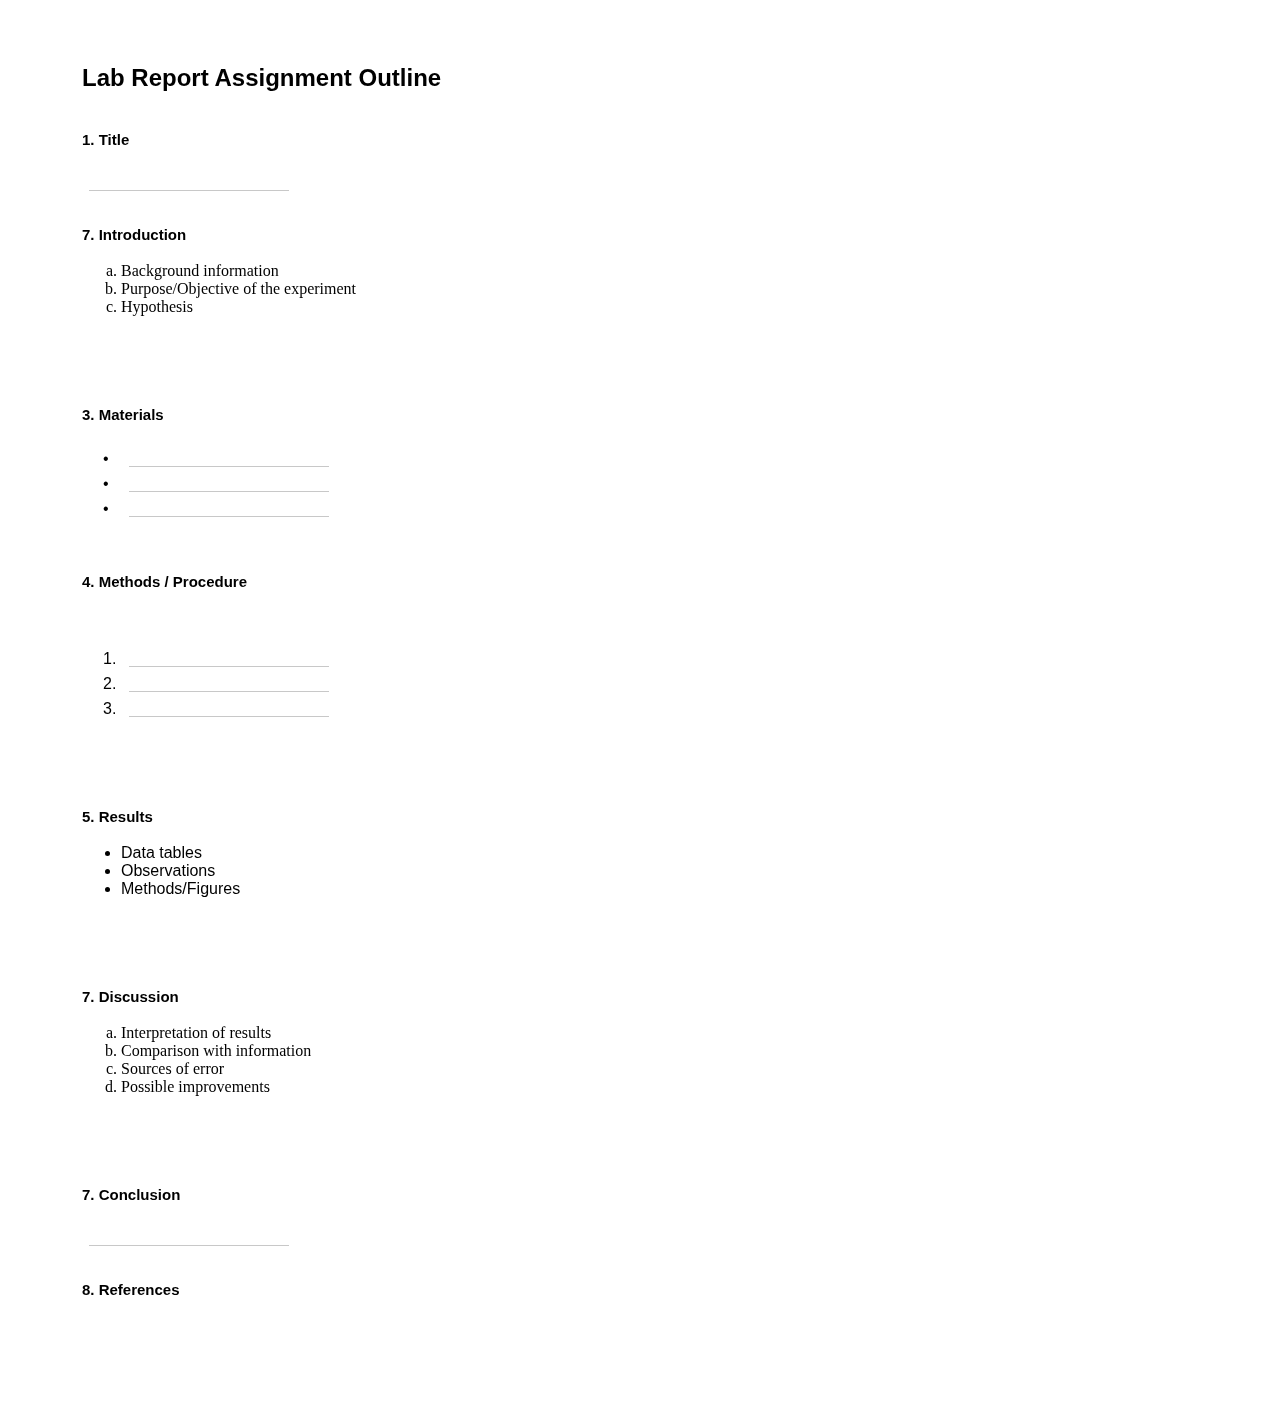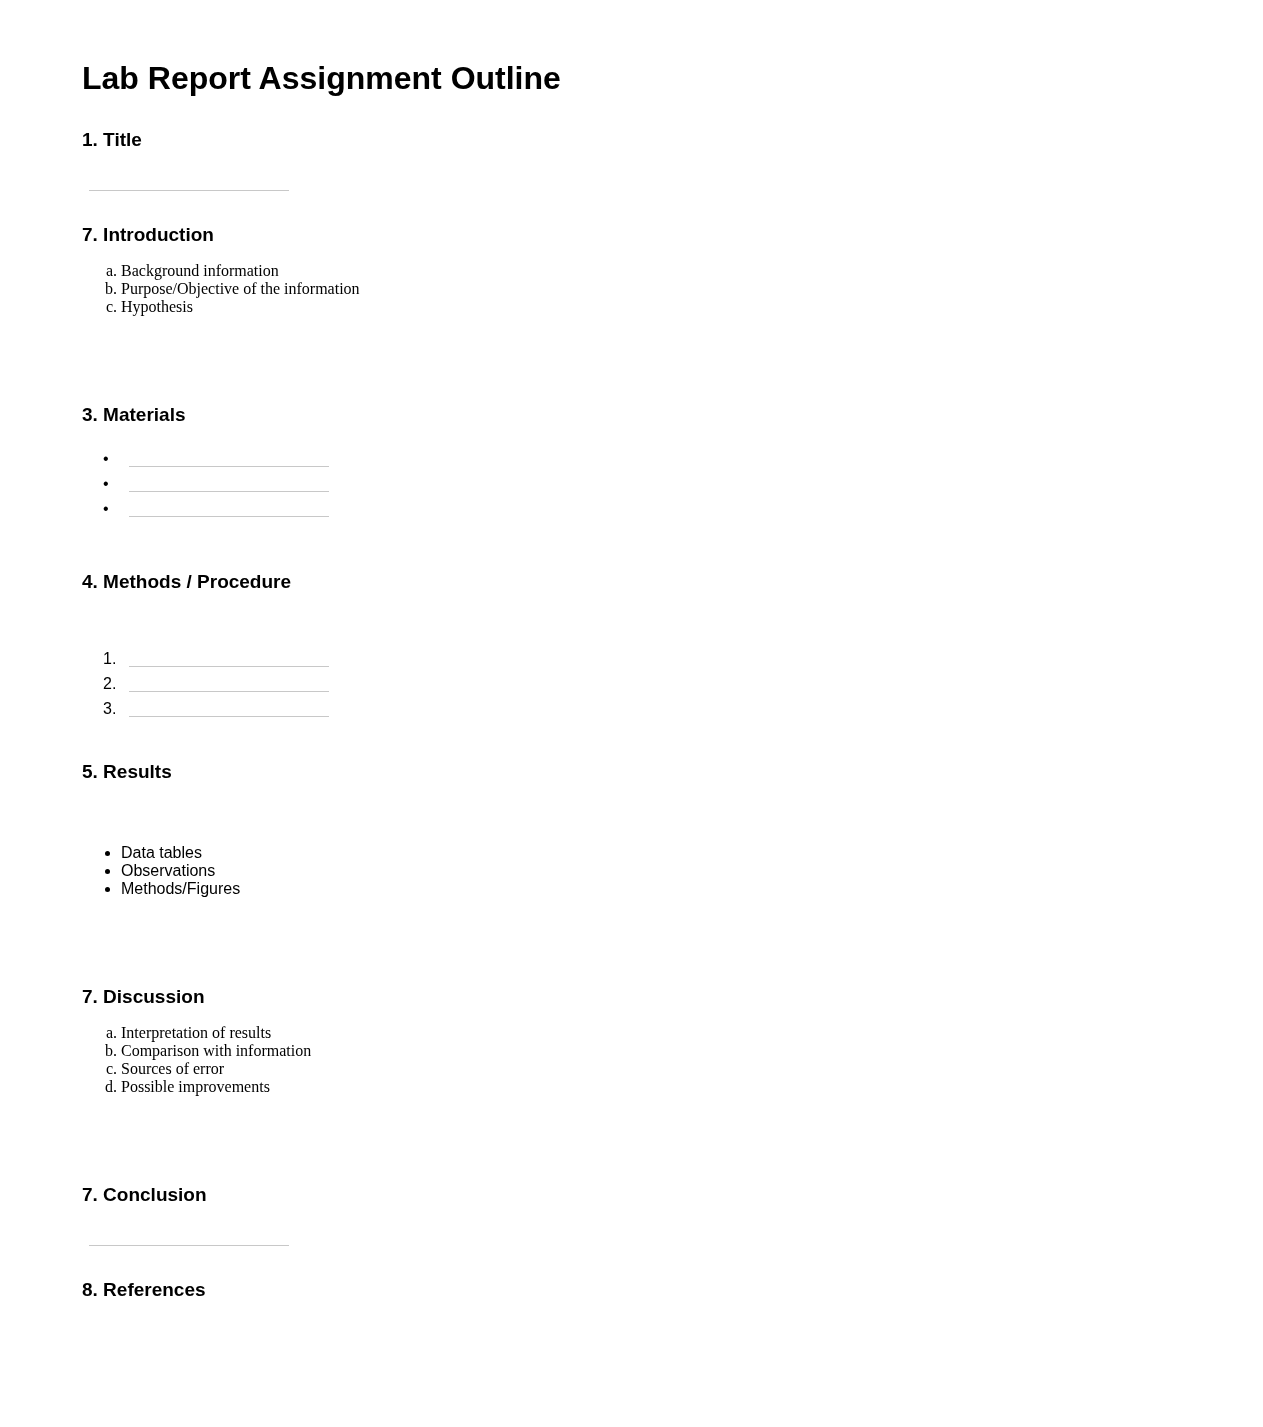--- a/index.html
+++ b/index.html
@@ -1,19 +1,19 @@
 <!DOCTYPE html>
 <html><head>
 <meta charset="utf-8">
 <style>
   html, body { margin:0; padding:0; background:#fff; }
   body { font-family: "Liberation Sans", sans-serif; color:#000; width:1263px; height:1427px; position:relative; }
   .page { position:absolute; left:82px; top:0; width:1100px; }
-  h1 { position:absolute; left:0; top:59px; margin:0; font-size:32px; font-weight:bold; line-height:38px; white-space:nowrap; }
-  h3 { position:absolute; left:0; margin:0; font-size:19px; font-weight:bold; line-height:22px; white-space:nowrap; }
+  h1 { position:absolute; left:0; top:59px; margin:0; font-size:24px; font-weight:bold; line-height:38px; white-space:nowrap; }
+  h3 { position:absolute; left:0; margin:0; font-size:15px; font-weight:bold; line-height:22px; white-space:nowrap; }
   .blank { position:absolute; left:7px; width:200px; height:0; border:none; border-bottom:1px solid #c8c8c8; background:transparent; padding:0; outline:none; }
   ul, ol { position:absolute; left:0; margin:0; padding:0 0 0 39px; font-size:16px; line-height:18px; }
   ol.alpha { list-style-type: lower-alpha; font-family: Liberation Serif, serif; }
   li { white-space:nowrap; }
   .fill-list { position:absolute; left:0; margin:0; padding:0; list-style:none; }
   .fill-list li { position:relative; height:25px; }
   .marker { position:absolute; left:21px; top:0; font-size:16px; line-height:18px; }
   .fill-list .blank { left:47px; top:16px; }
 </style>
 </head>
@@ -21,21 +21,21 @@
 
 <div class="page">
   <h1>Lab Report Assignment Outline</h1>
 
   <h3 style="top:129px">1. Title</h3>
   <input class="blank" style="top: 190px;" type="text">
 
   <h3 style="top:224px">7. Introduction</h3>
   <ol class="alpha" style="top:262px">
     <li>Background information</li>
-    <li>Purpose/Objective of the information</li>
+    <li>Purpose/Objective of the experiment</li>
     <li>Hypothesis</li>
   </ol>
 
   <h3 style="top:404px">3. Materials</h3>
   <ul class="fill-list" style="top:450px">
     <li>
       <span class="marker">•</span>
       <input class="blank" type="text" style="">
     </li>
     <li>
@@ -57,21 +57,21 @@
     <li>
       <span class="marker">2.</span>
       <input class="blank" type="text" style="">
     </li>
     <li>
       <span class="marker">3.</span>
       <input class="blank" type="text" style="">
     </li>
   </ol>
 
-  <h3 style="top:761px">5. Results</h3>
+  <h3 style="top:806px">5. Results</h3>
   <ul style="top:844px">
     <li>Data tables</li>
     <li>Observations</li>
     <li>Methods/Figures</li>
   </ul>
 
   <h3 style="top:986px">7. Discussion</h3>
   <ol class="alpha" style="top:1024px">
     <li>Interpretation of results</li>
     <li>Comparison with information</li>

